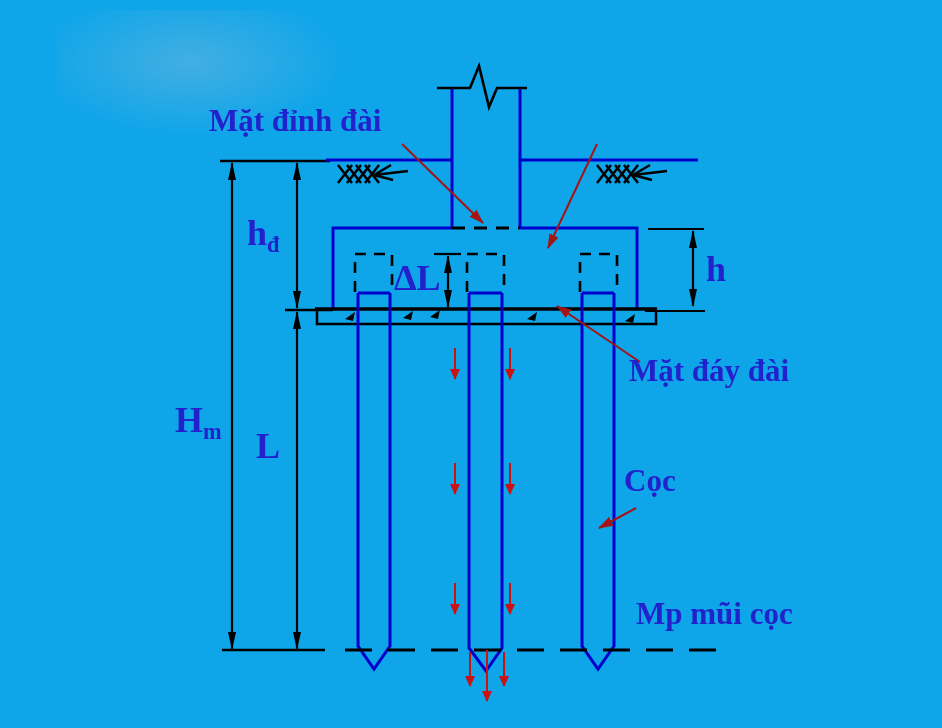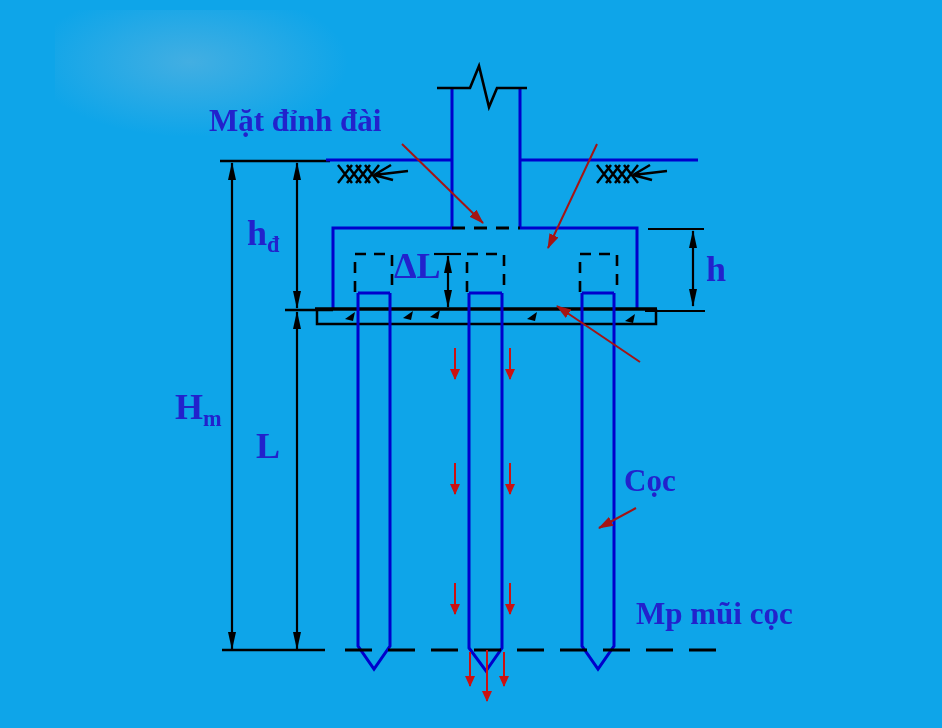--- a/index.html
+++ b/index.html
@@ -139,19 +139,20 @@
     </g>
     <g>
       <path class="ln-red" stroke-width="2" marker-end="url(#m-red)" d="M470,652 L470,686"></path>
       <path class="ln-red" stroke-width="2" marker-end="url(#m-red)" d="M487,650 L487,701"></path>
       <path class="ln-red" stroke-width="2" marker-end="url(#m-red)" d="M504,652 L504,686"></path>
     </g>
   </svg>
 
   <div class="lbl" style="left:209px;top:105px;">Mặt đỉnh đài</div>
   <div class="lbl dim" style="left:247px;top:215px;"><span>h</span><sub>đ</sub></div>
-  <div class="lbl dim" style="left:394px;top:248px;text-align:right;">ΔL</div>
+  <div class="lbl dim" style="left:394px;top:260px;text-align:right;">ΔL</div>
   <div class="lbl dim" style="left:706px;top:251px;">h</div>
-  <div class="lbl dim" style="left:175px;top:389px;"><span>H</span><sub>m</sub></div>
+  <div class="lbl dim" style="left:175px;top:402px;"><span>H</span><sub>m</sub></div>
   <div class="lbl dim" style="left:256px;top:428px;">L</div>
+  <div class="lbl" style="left:629px;top:355px;">Mặt đáy đài</div>
   <div class="lbl" style="left:624px;top:465px;">Cọc</div>
   <div class="lbl" style="left:636px;top:598px;text-align:center;">Mp mũi cọc</div>
 </div>
 
 </body></html>

